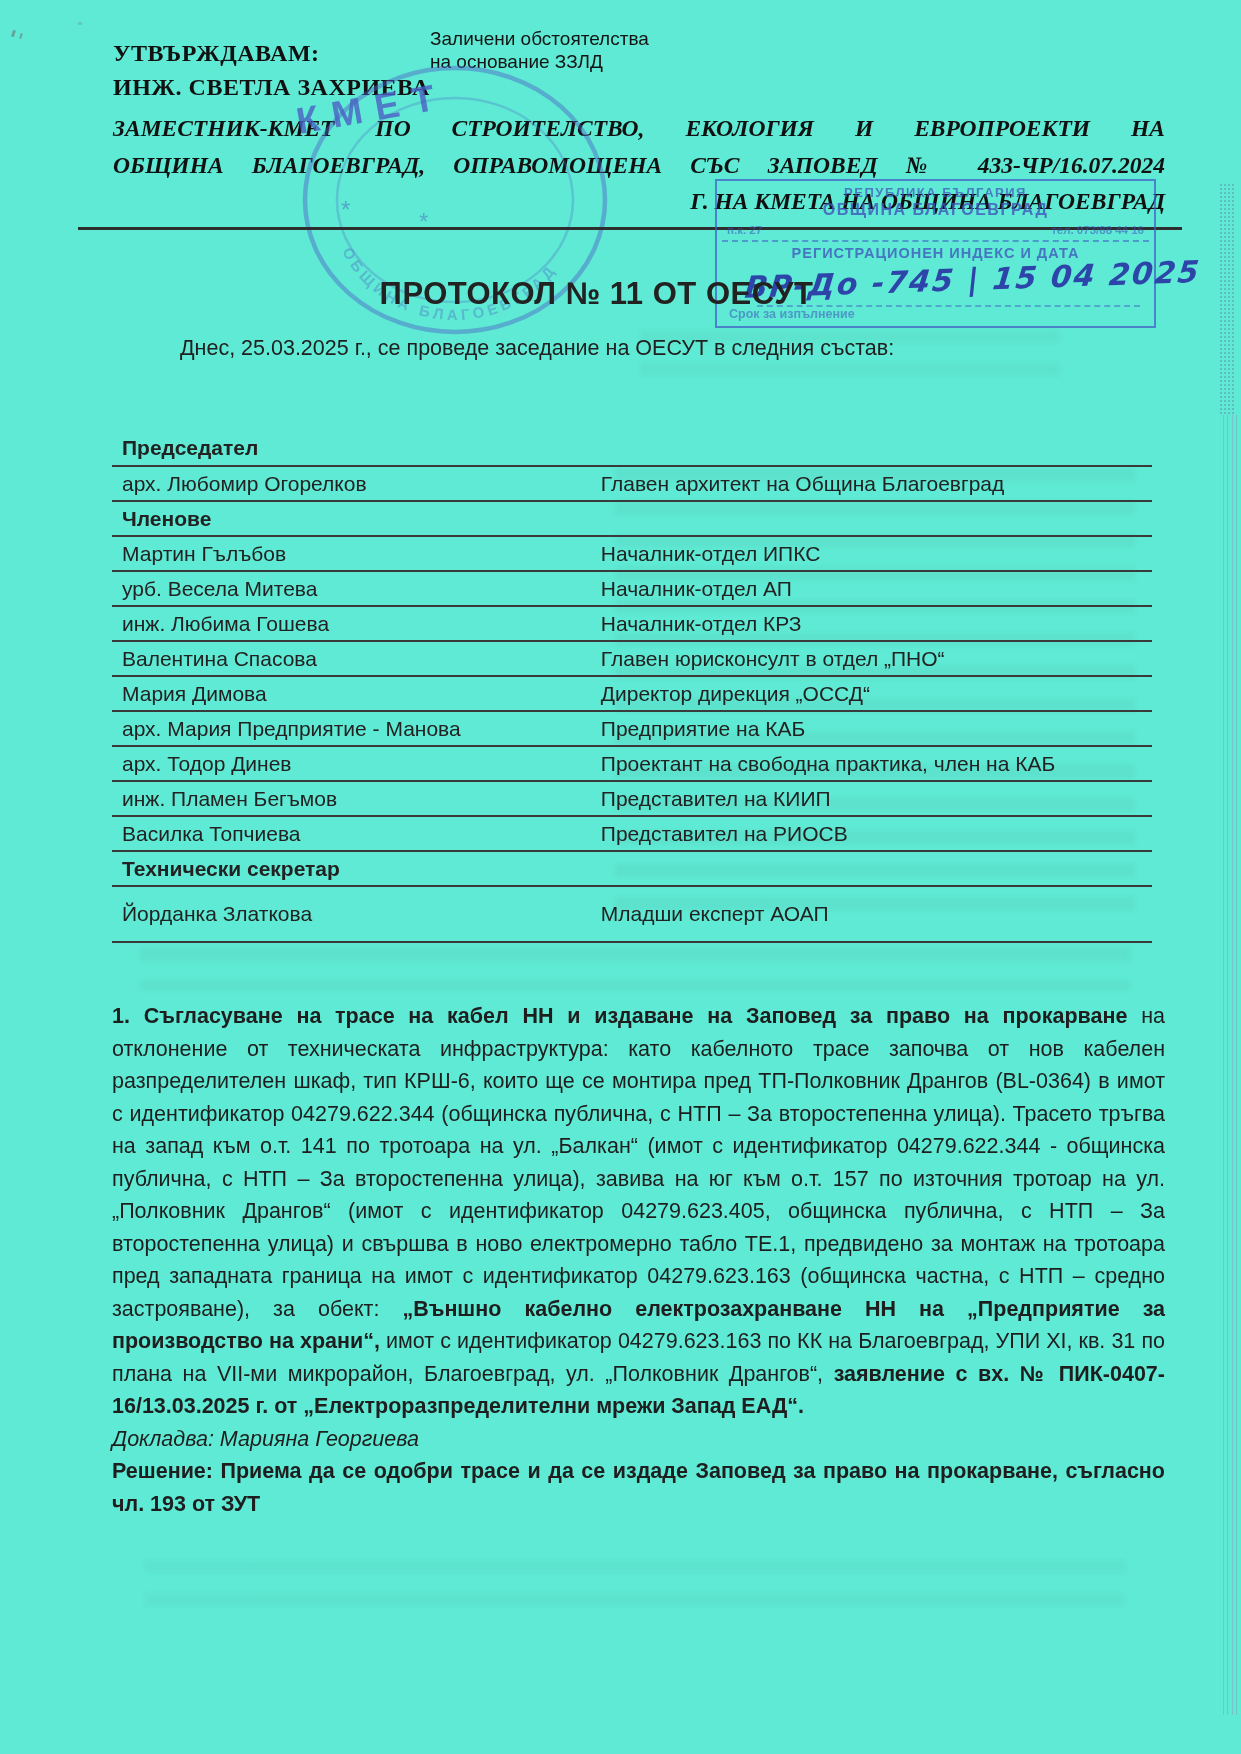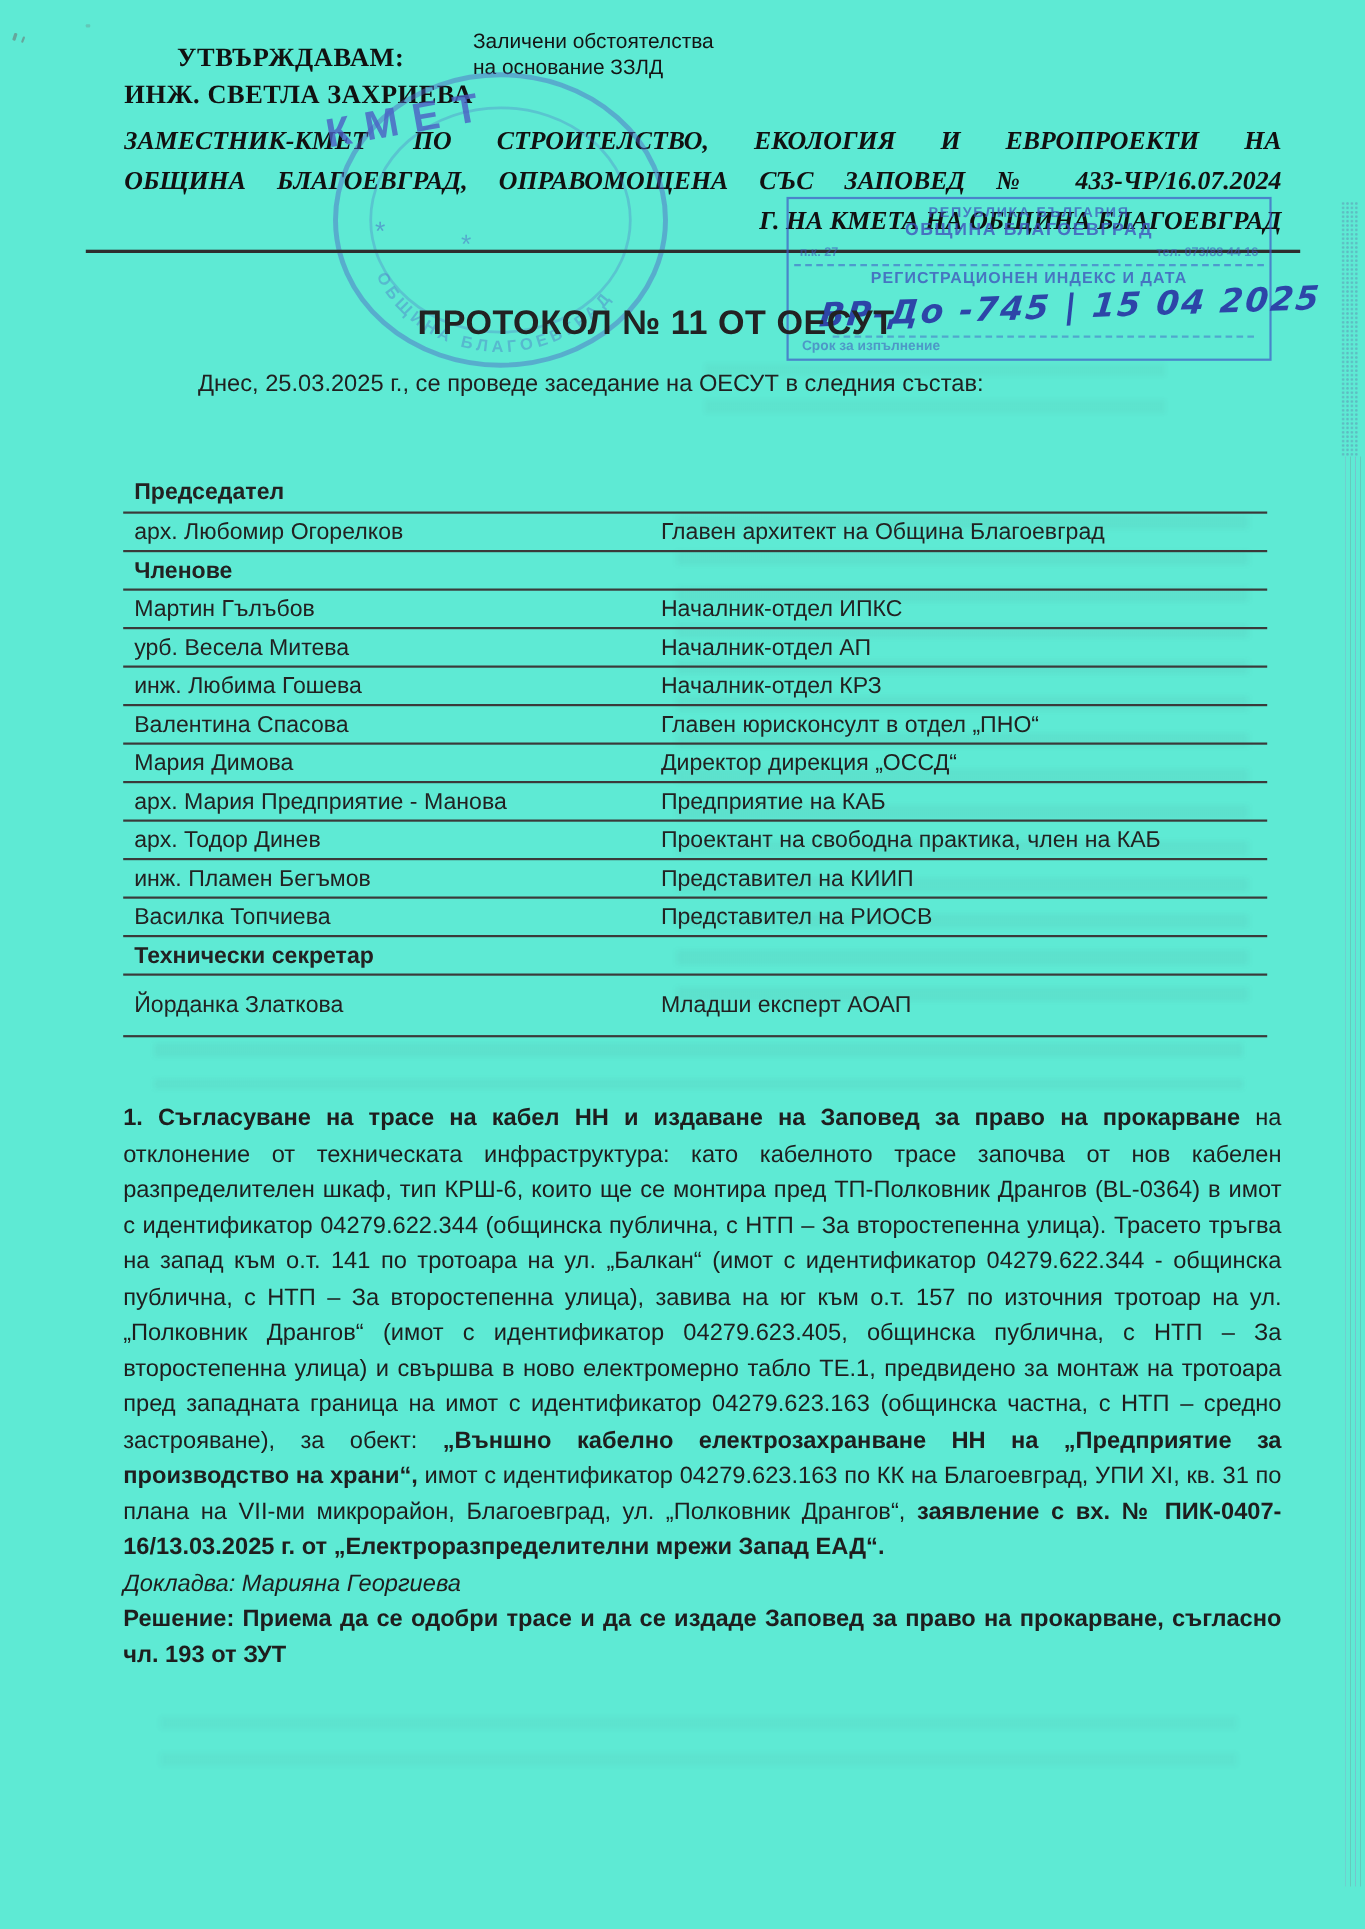--- a/index.html
+++ b/index.html
@@ -35,21 +35,21 @@
   .ghost.g2{left:140px;top:948px;width:990px;height:42px;}
   .ghost.g3{left:145px;top:1560px;width:980px;height:60px;opacity:.7;}
   .ghost.g4{left:640px;top:330px;width:420px;height:55px;opacity:.8;}
 
   
   .redaction{position:absolute;left:430px;top:27px;font-size:19px;line-height:23px;color:#141414;}
 
   
   .approval{position:absolute;left:113px;top:40px;width:1052px;
     font-family:"Liberation Serif",serif;font-weight:bold;color:#111;}
-  .approval .h1{font-size:24px;letter-spacing:.5px;margin-left:48px;}
+  .approval .h1{font-size:24px;letter-spacing:.5px;}
   .approval .h2{font-size:24px;letter-spacing:.5px;margin-top:7px;}
   .approval .pos{font-style:italic;font-size:23.5px;margin-top:9px;line-height:36.5px;}
   .approval .pos .jline{text-align:justify;text-align-last:justify;}
   .approval .pos .lline{text-align:right;}
 
   
   .round-stamp{position:absolute;left:295px;top:58px;width:320px;height:284px;
     filter:blur(.5px);pointer-events:none;}
 
   

